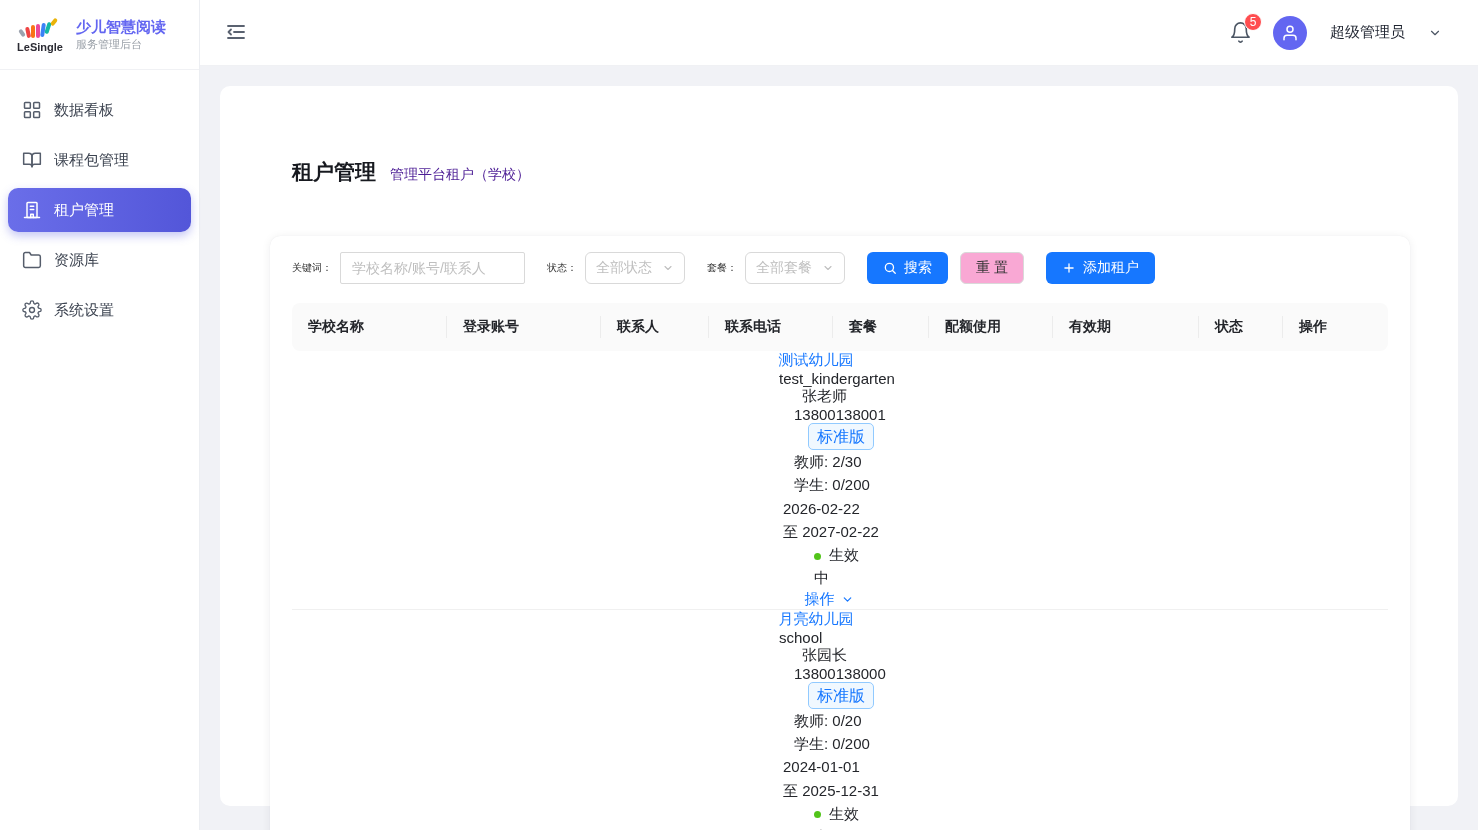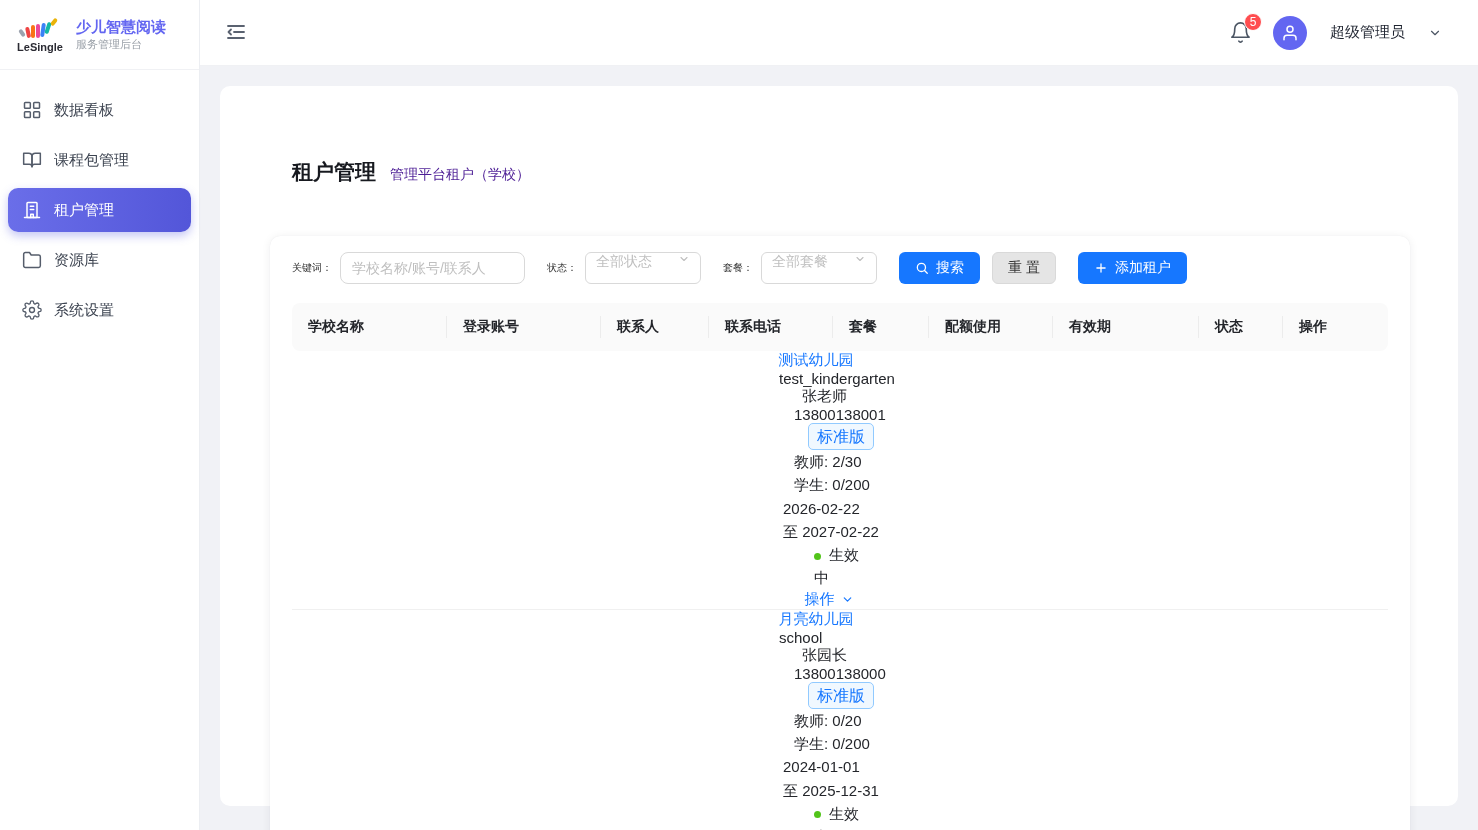--- a/index.html
+++ b/index.html
@@ -69,38 +69,38 @@
   .panel {
     margin:50px 48px 0 50px; background:#fff; border-radius:10px;
     box-shadow:0 1px 10px rgba(15,23,42,.07), 0 0 1px rgba(15,23,42,.08);
     padding:16px 22px 26px;
   }
 
   
   .filters { display:flex; align-items:center; }
   .f-label { font-size:10px; color:#333; margin-right:8px; white-space:nowrap;text-align:right; }
   .f-input {
-    width:185px; height:32px; border:1px solid #d9d9d9; border-radius:8px;
+    width:185px; height:32px; border:1px solid #d9d9d9; border-radius:2px;
     padding:0 11px; font-size:14px; color:#262626; outline:none;
     font-family:inherit;
   }
   .f-input::placeholder { color:#bfbfbf; }
   .f-select {
-    width:116px; height:32px; border:1px solid #d9d9d9; border-radius:6px;
-    padding:0 10px; display:flex; align-items:flex-start; justify-content:space-between;
+    width:100px; height:32px; border:1px solid #d9d9d9; border-radius:6px;
+    padding:0 10px; display:flex; align-items:center; justify-content:space-between;
     color:#bfbfbf; font-size:14px; cursor:pointer; background:#fff;
   }
   .f-select .caret2 { color:#bfbfbf; } .gap12 { width:12px; } .gap22 { width:22px; }
   .btn {
     height:32px; border-radius:6px; display:flex; align-items:center; gap:7px;
     padding:0 15px; font-size:14px; cursor:pointer; border:1px solid transparent;
     white-space:nowrap;
   }
   .btn-primary { background:#1677ff; color:#fff; }
-  .btn-default { background:#e5e5e5; color:#333; border-color:#d9d9d9; }
+  .btn-default { background:#f9a8d4; color:#333; border-color:#d9d9d9; }
 
   
   .table { margin-top:19px; }
   .t-head {
     display:flex; height:48px; background:#fafafa; border-radius:8px;
     align-items:center; font-weight:700; color:#24262b; font-size:14px;
   }
   .t-cell { padding-left:16px; position:relative; flex:0 0 auto; }
   .t-head .t-cell::after {
     content:""; position:absolute; right:0; top:50%; transform:translateY(-50%);

